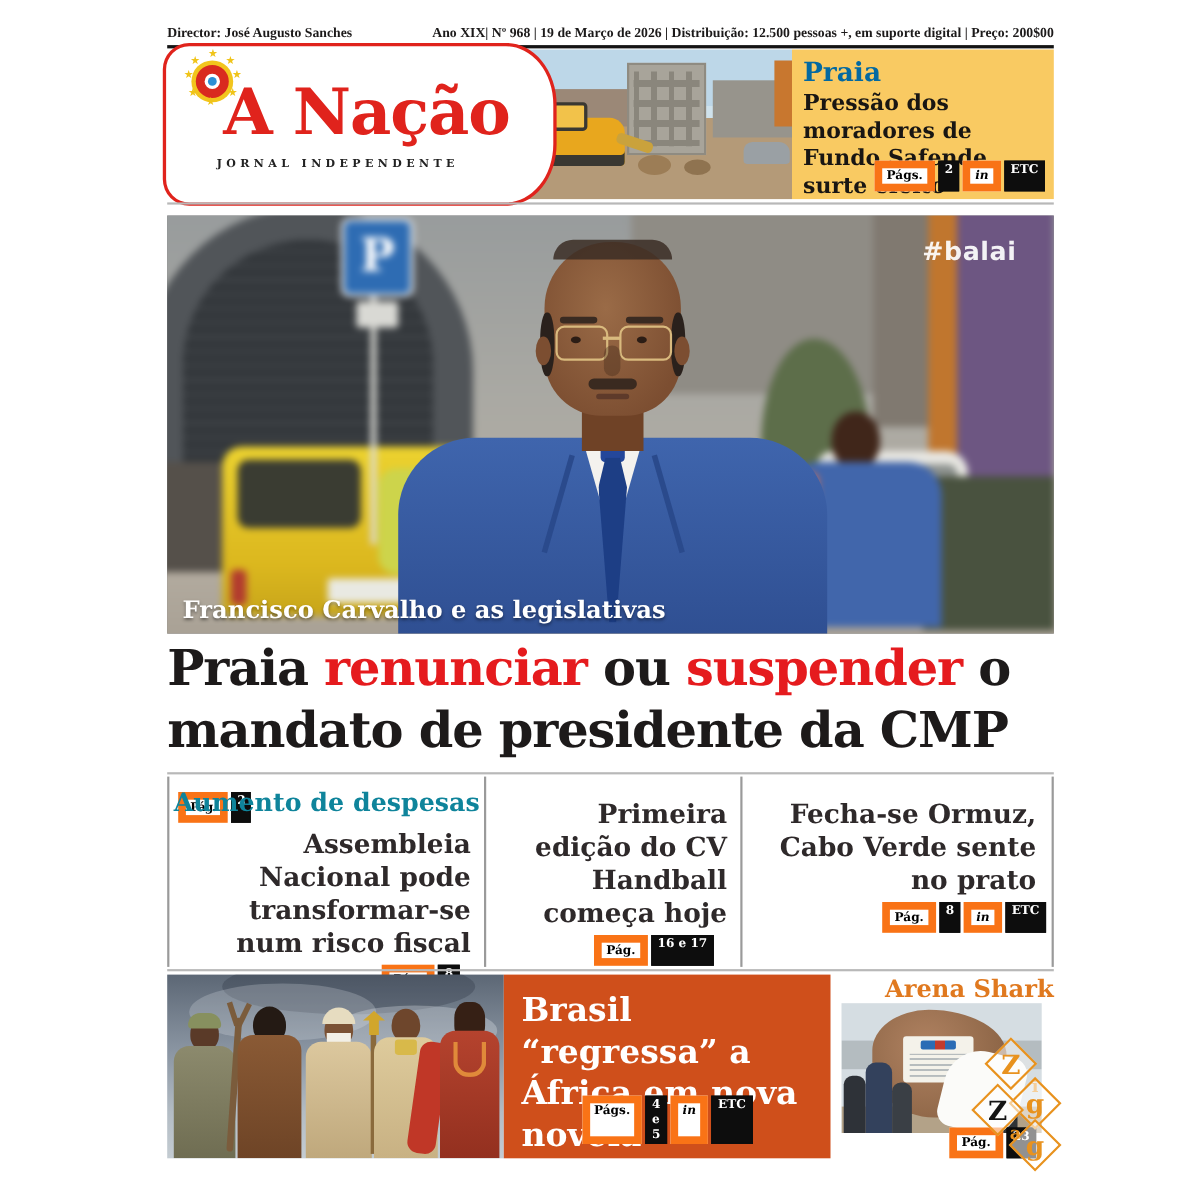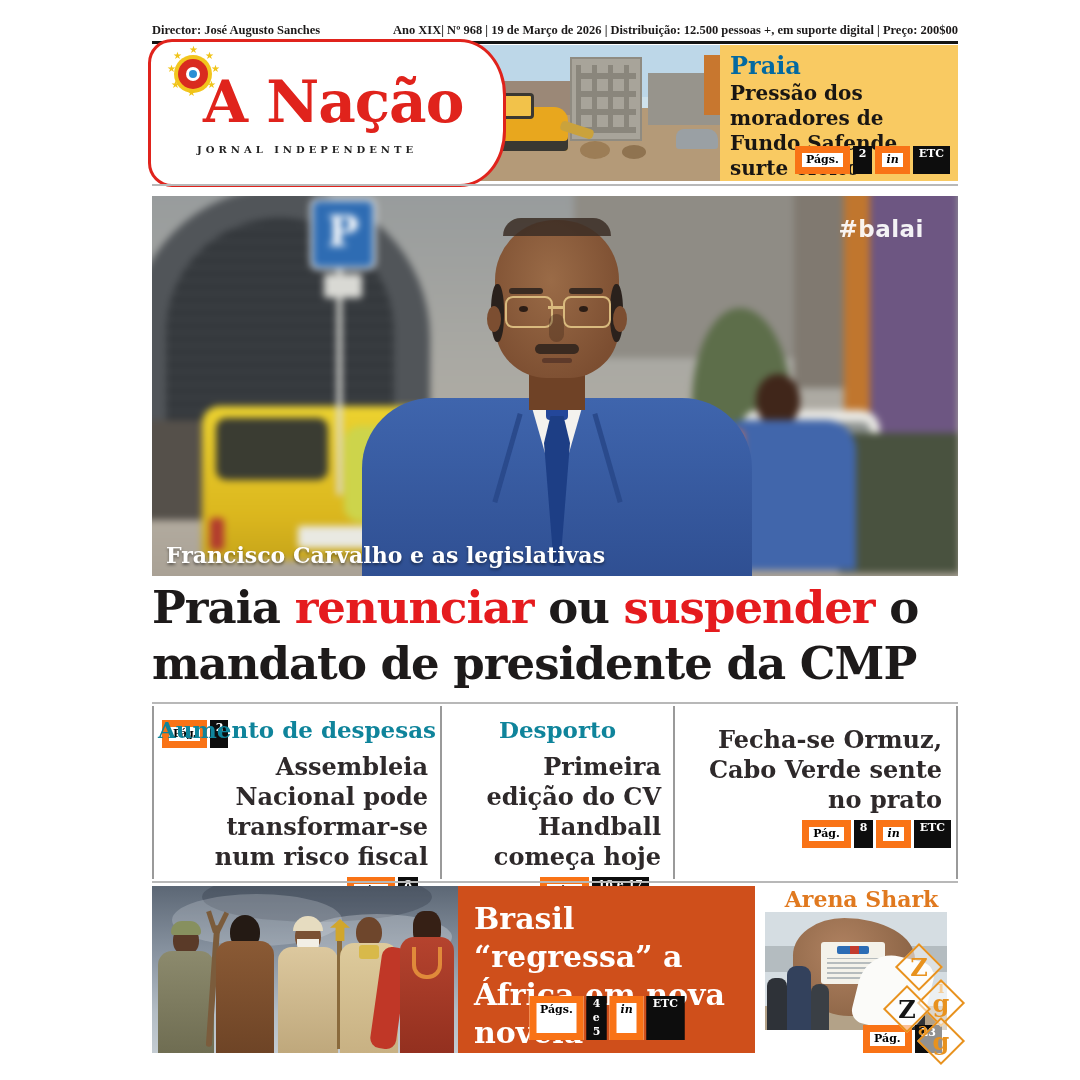--- a/index.html
+++ b/index.html
@@ -189,21 +189,21 @@
   .f5 .rb{background:linear-gradient(#b5432e,#93301f);}
   .f5 .nk{position:absolute;left:50%;transform:translateX(-50%);top:36px;width:22px;height:28px;
           border:4px solid #e08a3a;border-top:none;border-radius:0 0 14px 14px;}
 
   .obox{position:absolute;left:458px;top:886px;width:297px;height:167px;background:#cf4f1b;
         padding:14px 0 0 16px;box-sizing:border-box;}
   .otitle{font-weight:bold;font-size:30px;line-height:38px;color:#ffffff;width:268px;}
   .obadge{position:absolute;left:50%;transform:translateX(-50%);bottom:13px;}
 
   .arena{position:absolute;left:765px;top:886px;width:193px;height:167px;}
-  .atitle{position:absolute;left:0;top:0;width:100%;text-align:center;font-weight:bold;font-size:22px;color:#e0791f;}
+  .atitle{position:absolute;left:0;top:0;width:100%;text-align:right;font-weight:bold;font-size:22px;color:#e0791f;}
   .aphoto{position:absolute;left:0;top:26px;width:182px;height:118px;background:#d5dde2;overflow:hidden;}
   .a-band{position:absolute;left:0;top:34px;width:182px;height:26px;background:rgba(120,125,130,.35);}
   .a-ground{position:absolute;left:0;bottom:0;width:182px;height:24px;background:#b3a288;}
   .a-rock{position:absolute;left:28px;top:6px;width:122px;height:98px;
           background:radial-gradient(circle at 40% 35%,#b08261,#8f6748 70%,#7a5639);
           border-radius:42% 58% 50% 46%/38% 42% 58% 52%;}
   .a-plq{position:absolute;left:56px;top:30px;width:64px;height:42px;background:#f4f2ea;border-radius:3px;}
   .a-plq::before{content:"";position:absolute;left:16px;top:4px;width:32px;height:8px;
       background:linear-gradient(90deg,#2b6cb5 0 40%,#c23b2e 40% 70%,#2b6cb5 70% 100%);border-radius:2px;}
   .a-plq::after{content:"";position:absolute;left:6px;right:6px;top:16px;bottom:5px;opacity:.6;
@@ -350,21 +350,20 @@
   <div class="cols">
     <div class="col col1">
       <div class="kicker">Aumento de despesas</div>
       <div class="ctitle">Assembleia Nacional pode transformar-se num risco fiscal</div>
       <div class="bline"><span class="badge">
         <span class="bw">Pág.</span>
         <span class="bb">8</span>
       </span></div>
     </div>
     <div class="col col2">
-      <div class="kicker">Desporto</div>
       <div class="ctitle">Primeira edição do CV Handball começa hoje</div>
       <div class="bline"><span class="badge">
         <span class="bw">Pág.</span>
         <span class="bb">16 e 17</span>
       </span></div>
     </div>
     <div class="col col3">
       <div class="ctitle">Fecha-se Ormuz, Cabo Verde sente no prato</div>
       <div class="bline"><span class="badge">
         <span class="bw">Pág.</span>

